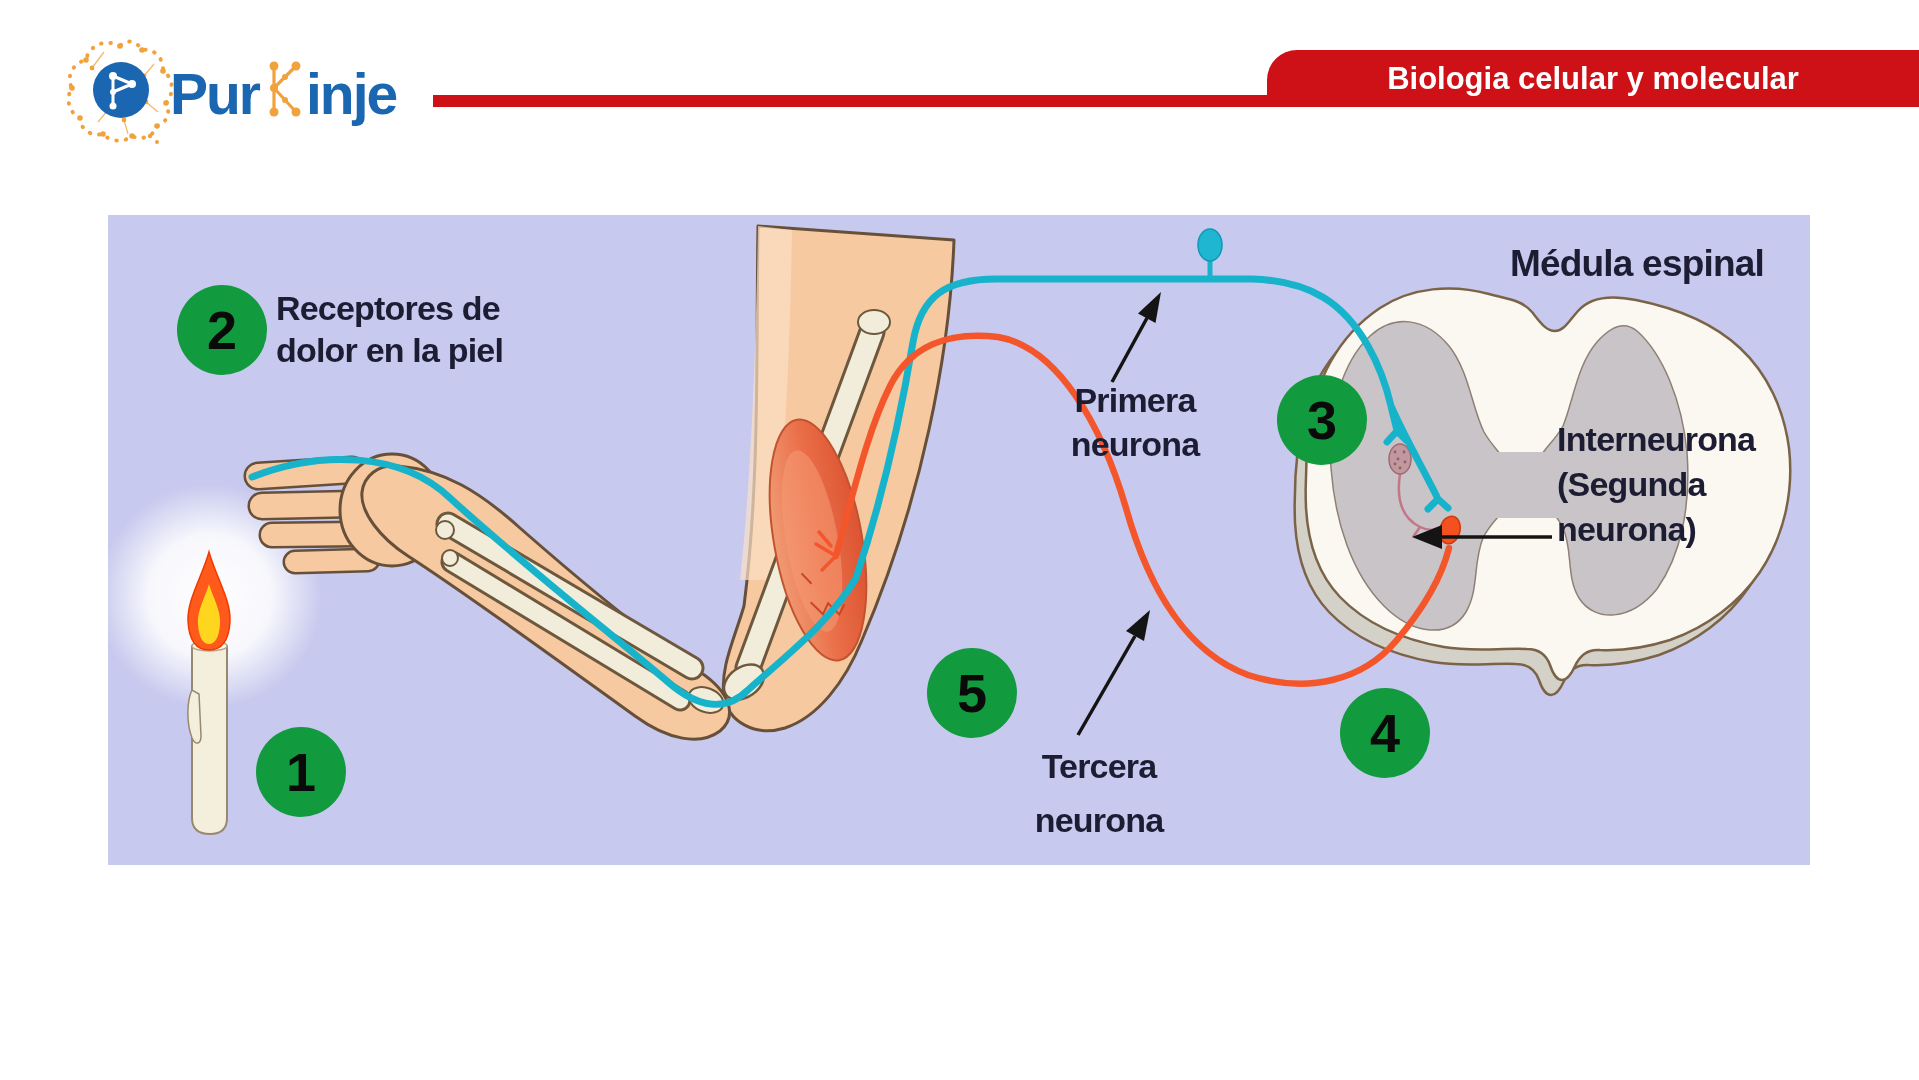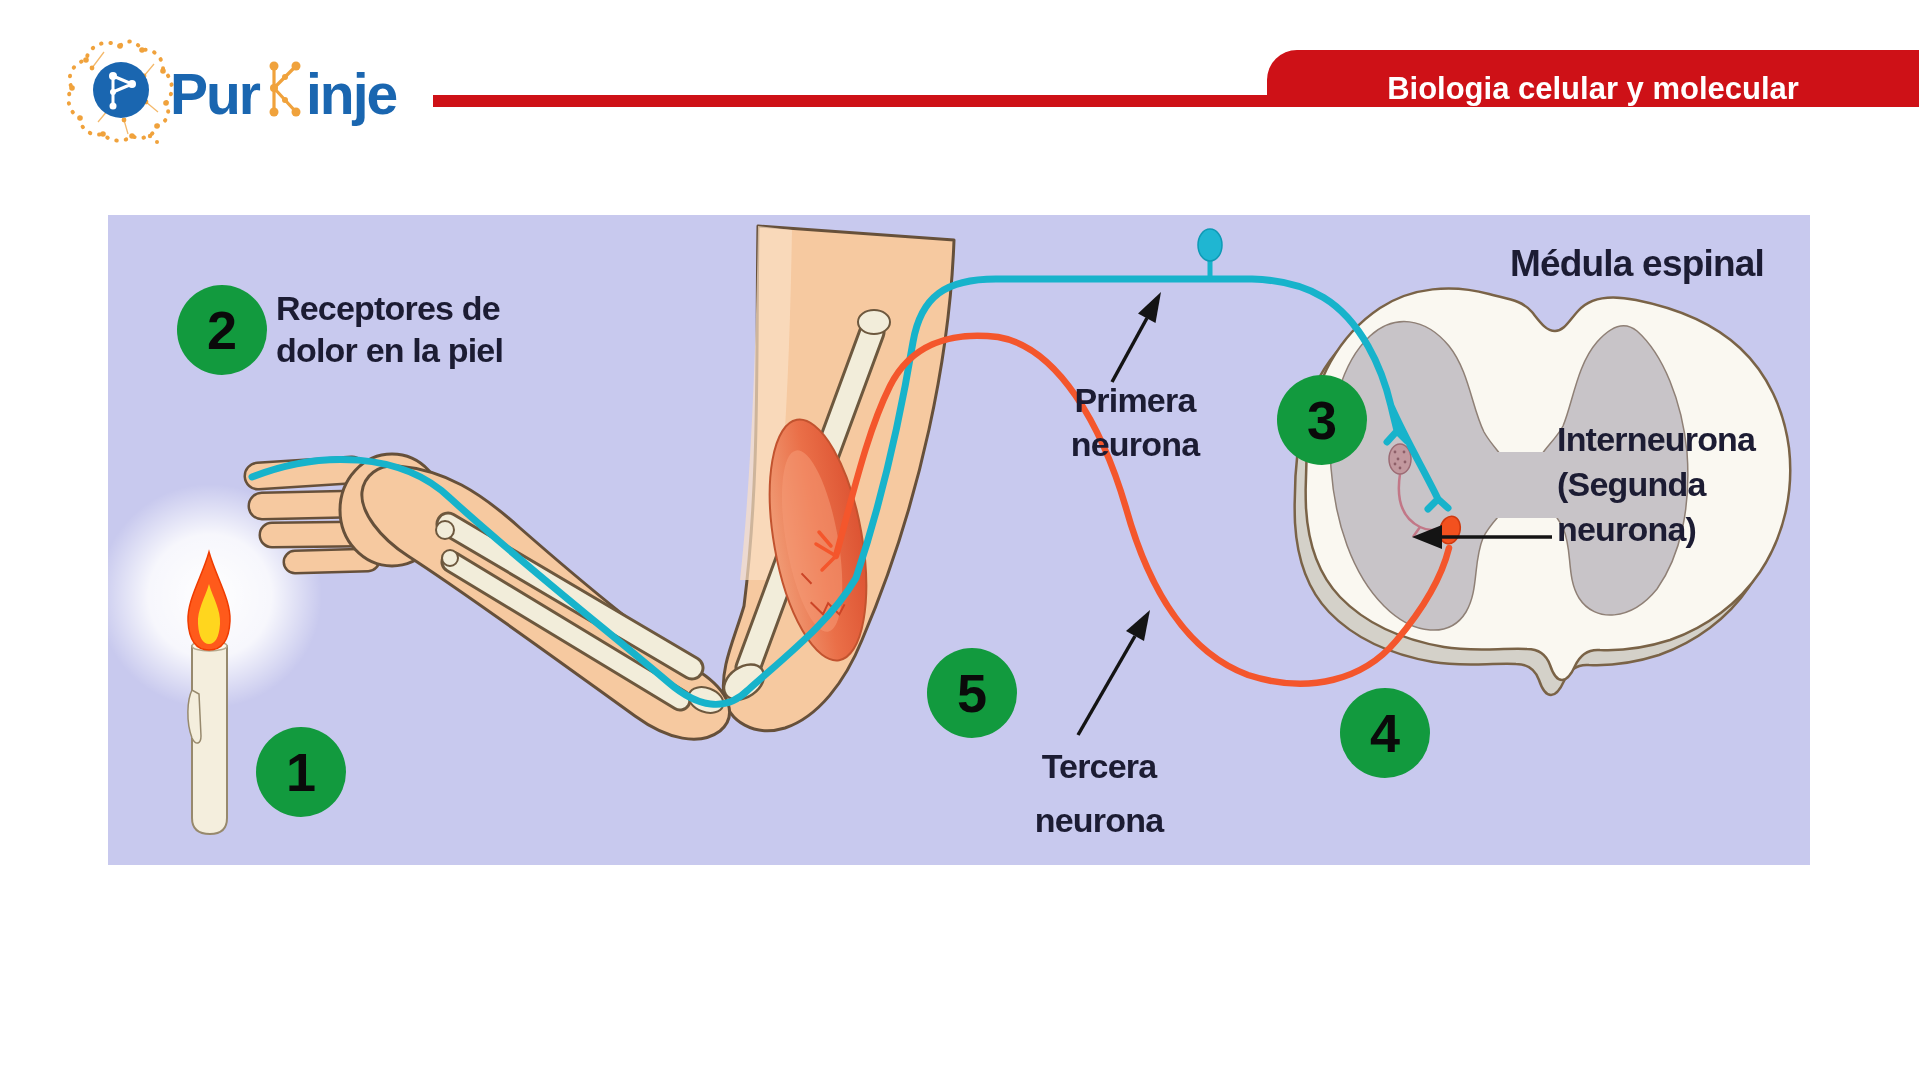--- a/index.html
+++ b/index.html
@@ -1,21 +1,21 @@
 <!DOCTYPE html>
 <html><head>
 <meta charset="utf-8">
 <style>
   html,body { margin:0; padding:0; background:#ffffff; }
   .page { position:relative; width:1919px; height:1080px; background:#ffffff; overflow:hidden;
           font-family:"Liberation Sans", sans-serif; }
   .logo-svg { position:absolute; left:58px; top:30px; width:360px; height:120px; }
   .rule { position:absolute; left:433px; top:95px; width:1486px; height:12px; background:#ce1117; }
   .banner { position:absolute; left:1267px; top:50px; width:652px; height:57px; background:#ce1117;
-            border-top-left-radius:30px; display:flex; align-items:flex-end; justify-content:center; }
+            border-top-left-radius:30px; display:flex; align-items:center; justify-content:center; }
   .banner span { color:#ffffff; font-size:31px; font-weight:bold; }
   .diagram-svg { position:absolute; left:0; top:0; width:1919px; height:1080px; }
   .lbl { font-family:"Liberation Sans", sans-serif; font-weight:bold; fill:#1c1c33; letter-spacing:-0.8px; }
   .num { font-family:"Liberation Sans", sans-serif; font-weight:bold; fill:#0a0a0a; }
   .logotxt { font-family:"Liberation Sans", sans-serif; font-weight:bold; letter-spacing:-2px; }
 </style>
 </head>
 <body>
 
 <div class="page">

